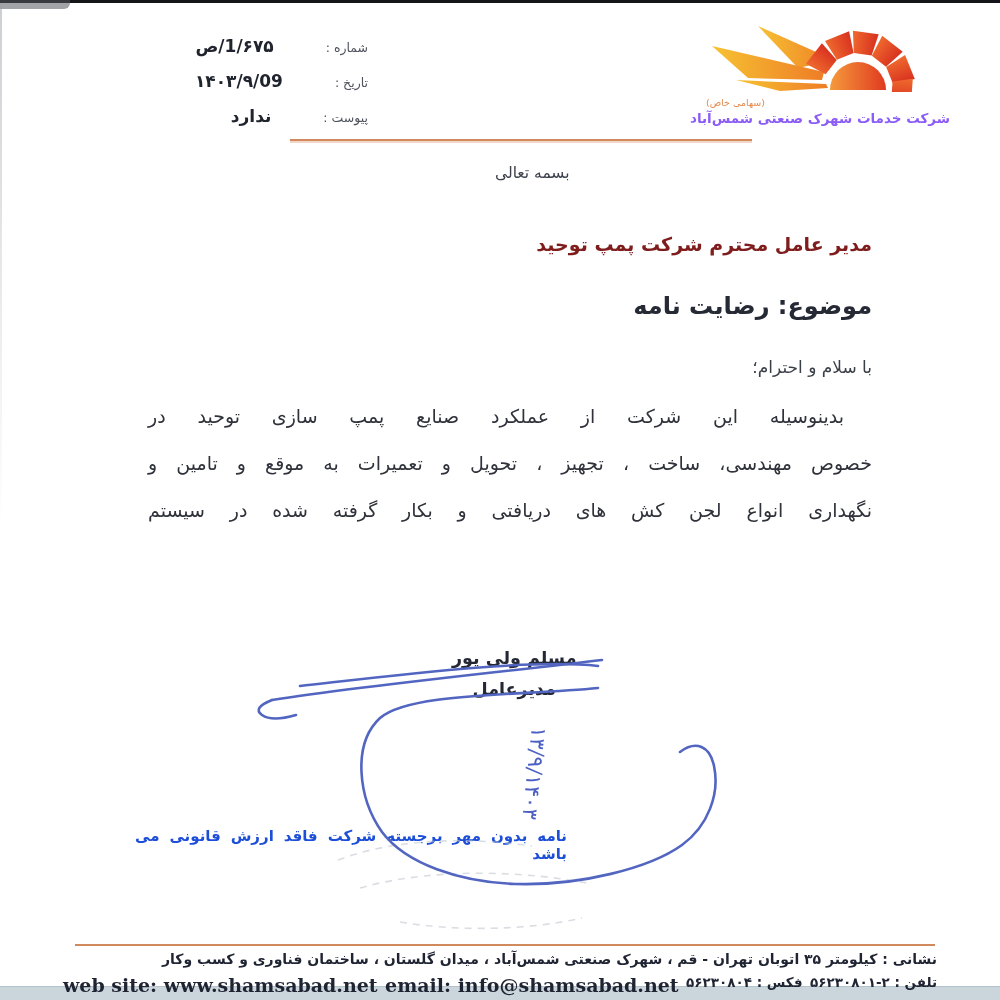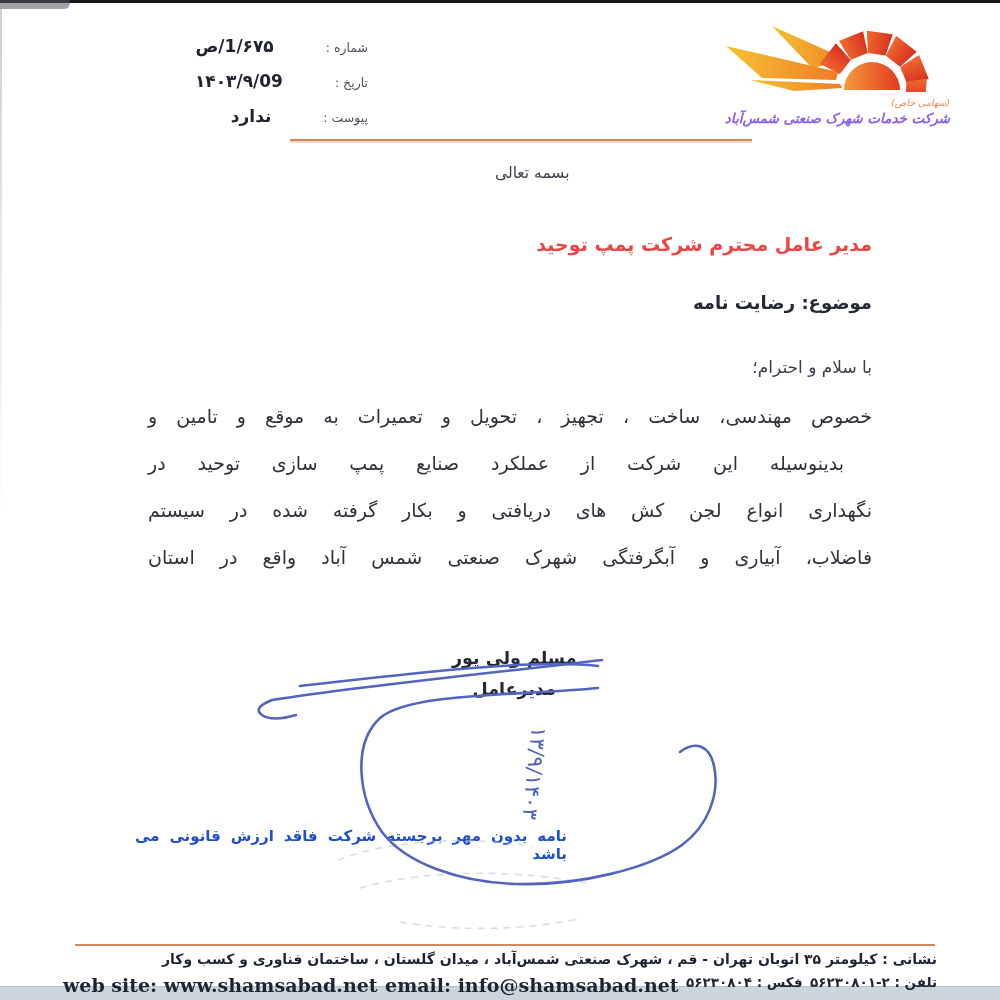--- a/index.html
+++ b/index.html
@@ -17,30 +17,30 @@
   .scan-bottom{left:0;bottom:0;width:1000px;height:13px;background:#cbd5dc;border-top:1px solid #b4c2cc;}
   .scan-left{left:0;top:3px;width:2px;height:520px;background:linear-gradient(#9aa0a6,rgba(255,255,255,0));opacity:.5;}
 
   
   .meta{left:103px;top:36px;width:265px;direction:rtl;}
   .meta-row{display:flex;direction:rtl;align-items:baseline;gap:52px;margin-bottom:15px;}
   .meta-label{font-size:12.5px;color:#4d525c;letter-spacing:0;white-space:nowrap;}
   .meta-value{font-size:17px;font-weight:bold;color:#20242e;white-space:nowrap;}
 
   
-  .logo-block{left:706px;top:22px;width:244px;text-align:right;direction:rtl;font-style:italic;}
+  .logo-block{left:706px;top:22px;width:244px;text-align:left;direction:rtl;}
   .logo-type{font-size:9.5px;color:#e58a4e;margin-top:1px;}
   .logo-name{font-size:13.5px;font-weight:bold;color:#8b5cf6;margin-top:2px;white-space:nowrap;}
 
   .header-divider{left:290px;top:139px;width:462px;height:2px;background:#d08a5e;box-shadow:0 2px 0 rgba(223,166,130,.45);}
 
   .bismillah{left:495px;top:164px;font-size:15.5px;color:#3c414b;direction:rtl;}
 
-  .recipient{right:128px;top:233px;font-size:19px;font-weight:bold;color:#ef4444;direction:rtl;white-space:nowrap;}
-  .subject{right:128px;top:292px;font-size:18px;font-weight:bold;color:#262a35;direction:rtl;white-space:nowrap;}
+  .recipient{right:128px;top:233px;font-size:19px;font-weight:bold;color:#7f1d1d;direction:rtl;white-space:nowrap;}
+  .subject{right:128px;top:292px;font-size:24px;font-weight:bold;color:#262a35;direction:rtl;white-space:nowrap;}
   .salutation{right:128px;top:357px;font-size:17px;color:#3a3e47;direction:rtl;white-space:nowrap;}
 
   
   .body-text{left:148px;top:405px;width:724px;direction:rtl;color:#2f323a;}
   .body-line{height:47px;font-size:19px;text-align:justify;text-align-last:justify;word-spacing:2px;}
   .body-line.first{padding-right:28px;}
   .body-line.last{text-align:right;text-align-last:right;}
 
   
   .signer{left:452px;top:648px;direction:rtl;text-align:center;color:#232834;}
@@ -123,24 +123,23 @@
 </div>
 
 <div class="abs header-divider"></div>
 
 <div class="abs bismillah">بسمه تعالی</div>
 <div class="abs recipient">مدیر عامل محترم شرکت پمپ توحید</div>
 <div class="abs subject">موضوع: رضایت نامه</div>
 <div class="abs salutation">با سلام و احترام؛</div>
 
 <div class="abs body-text">
+  <div class="body-line first">بدینوسیله این شرکت از عملکرد صنایع پمپ سازی توحید در</div>
   <div class="body-line">خصوص مهندسی، ساخت ، تجهیز ، تحویل و تعمیرات به موقع و تامین و</div>
-  <div class="body-line first">بدینوسیله این شرکت از عملکرد صنایع پمپ سازی توحید در</div>
   <div class="body-line">نگهداری انواع لجن کش های دریافتی و بکار گرفته شده در سیستم</div>
-  <div class="body-line">فاضلاب، آبیاری و آبگرفتگی شهرک صنعتی شمس آباد واقع در استان</div>
 </div>
 
 <div class="abs signer">
   <div class="signer-name">مسلم ولی پور</div>
   <div class="signer-title">مدیرعامل</div>
 </div>
 
 <div class="abs seal-note">نامه بدون مهر برجسته شرکت فاقد ارزش قانونی می باشد</div>
 
 <svg class="abs sig-overlay" viewBox="0 0 520 320">

